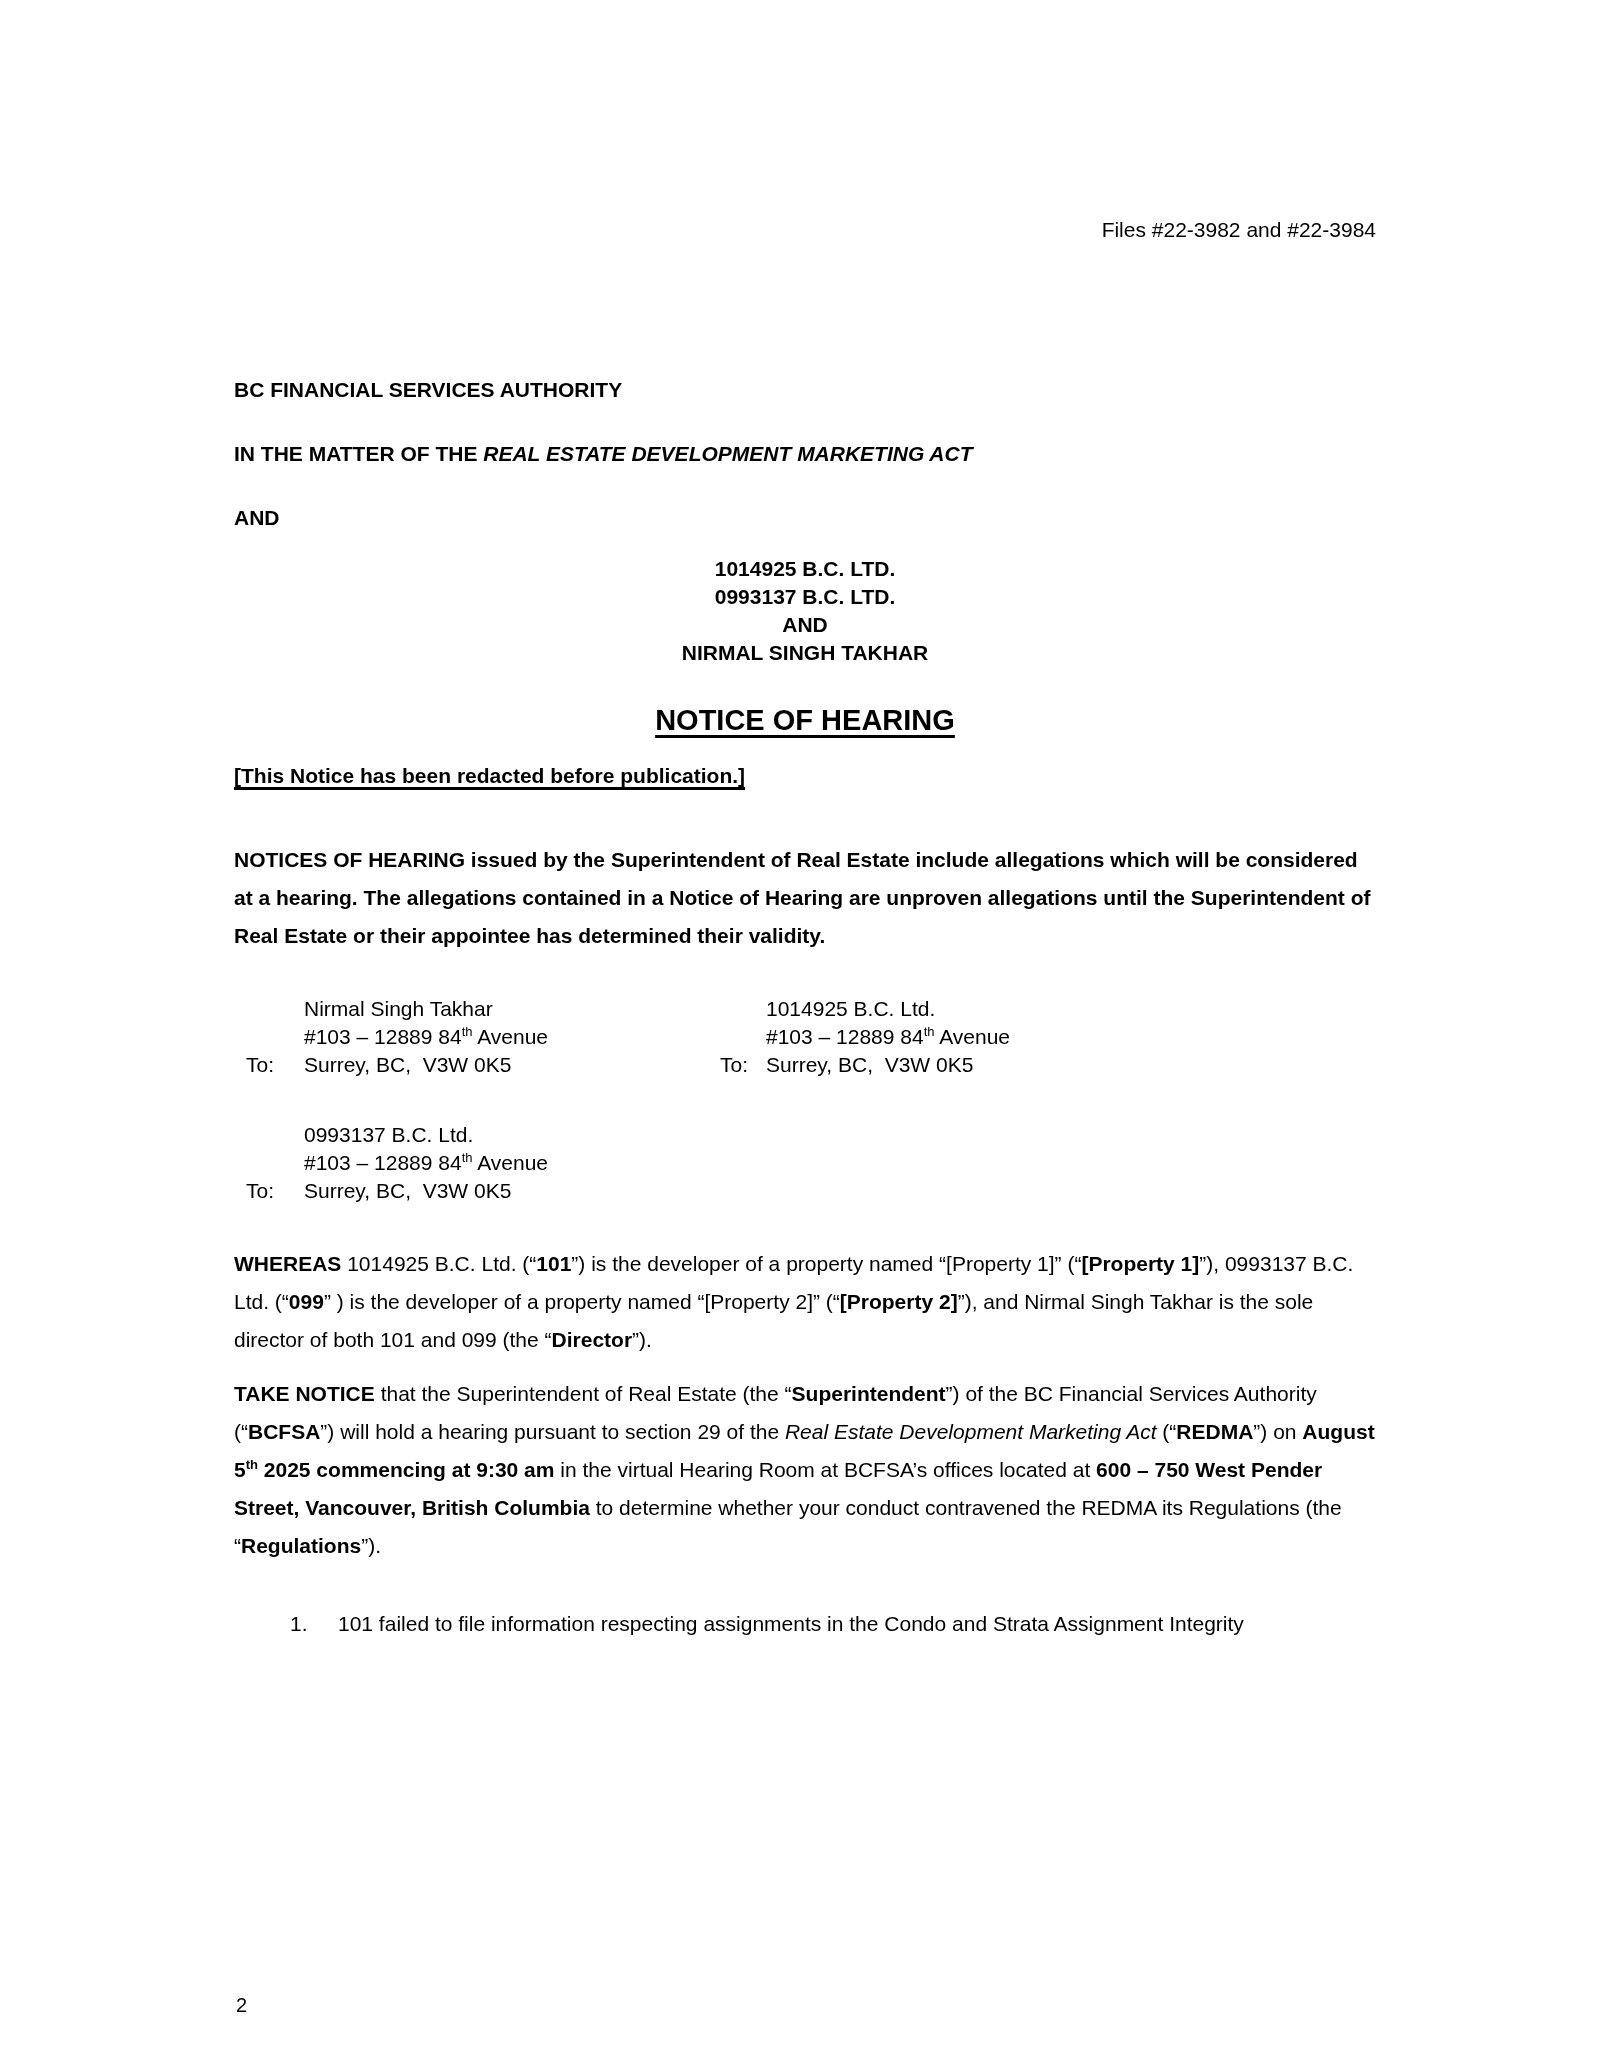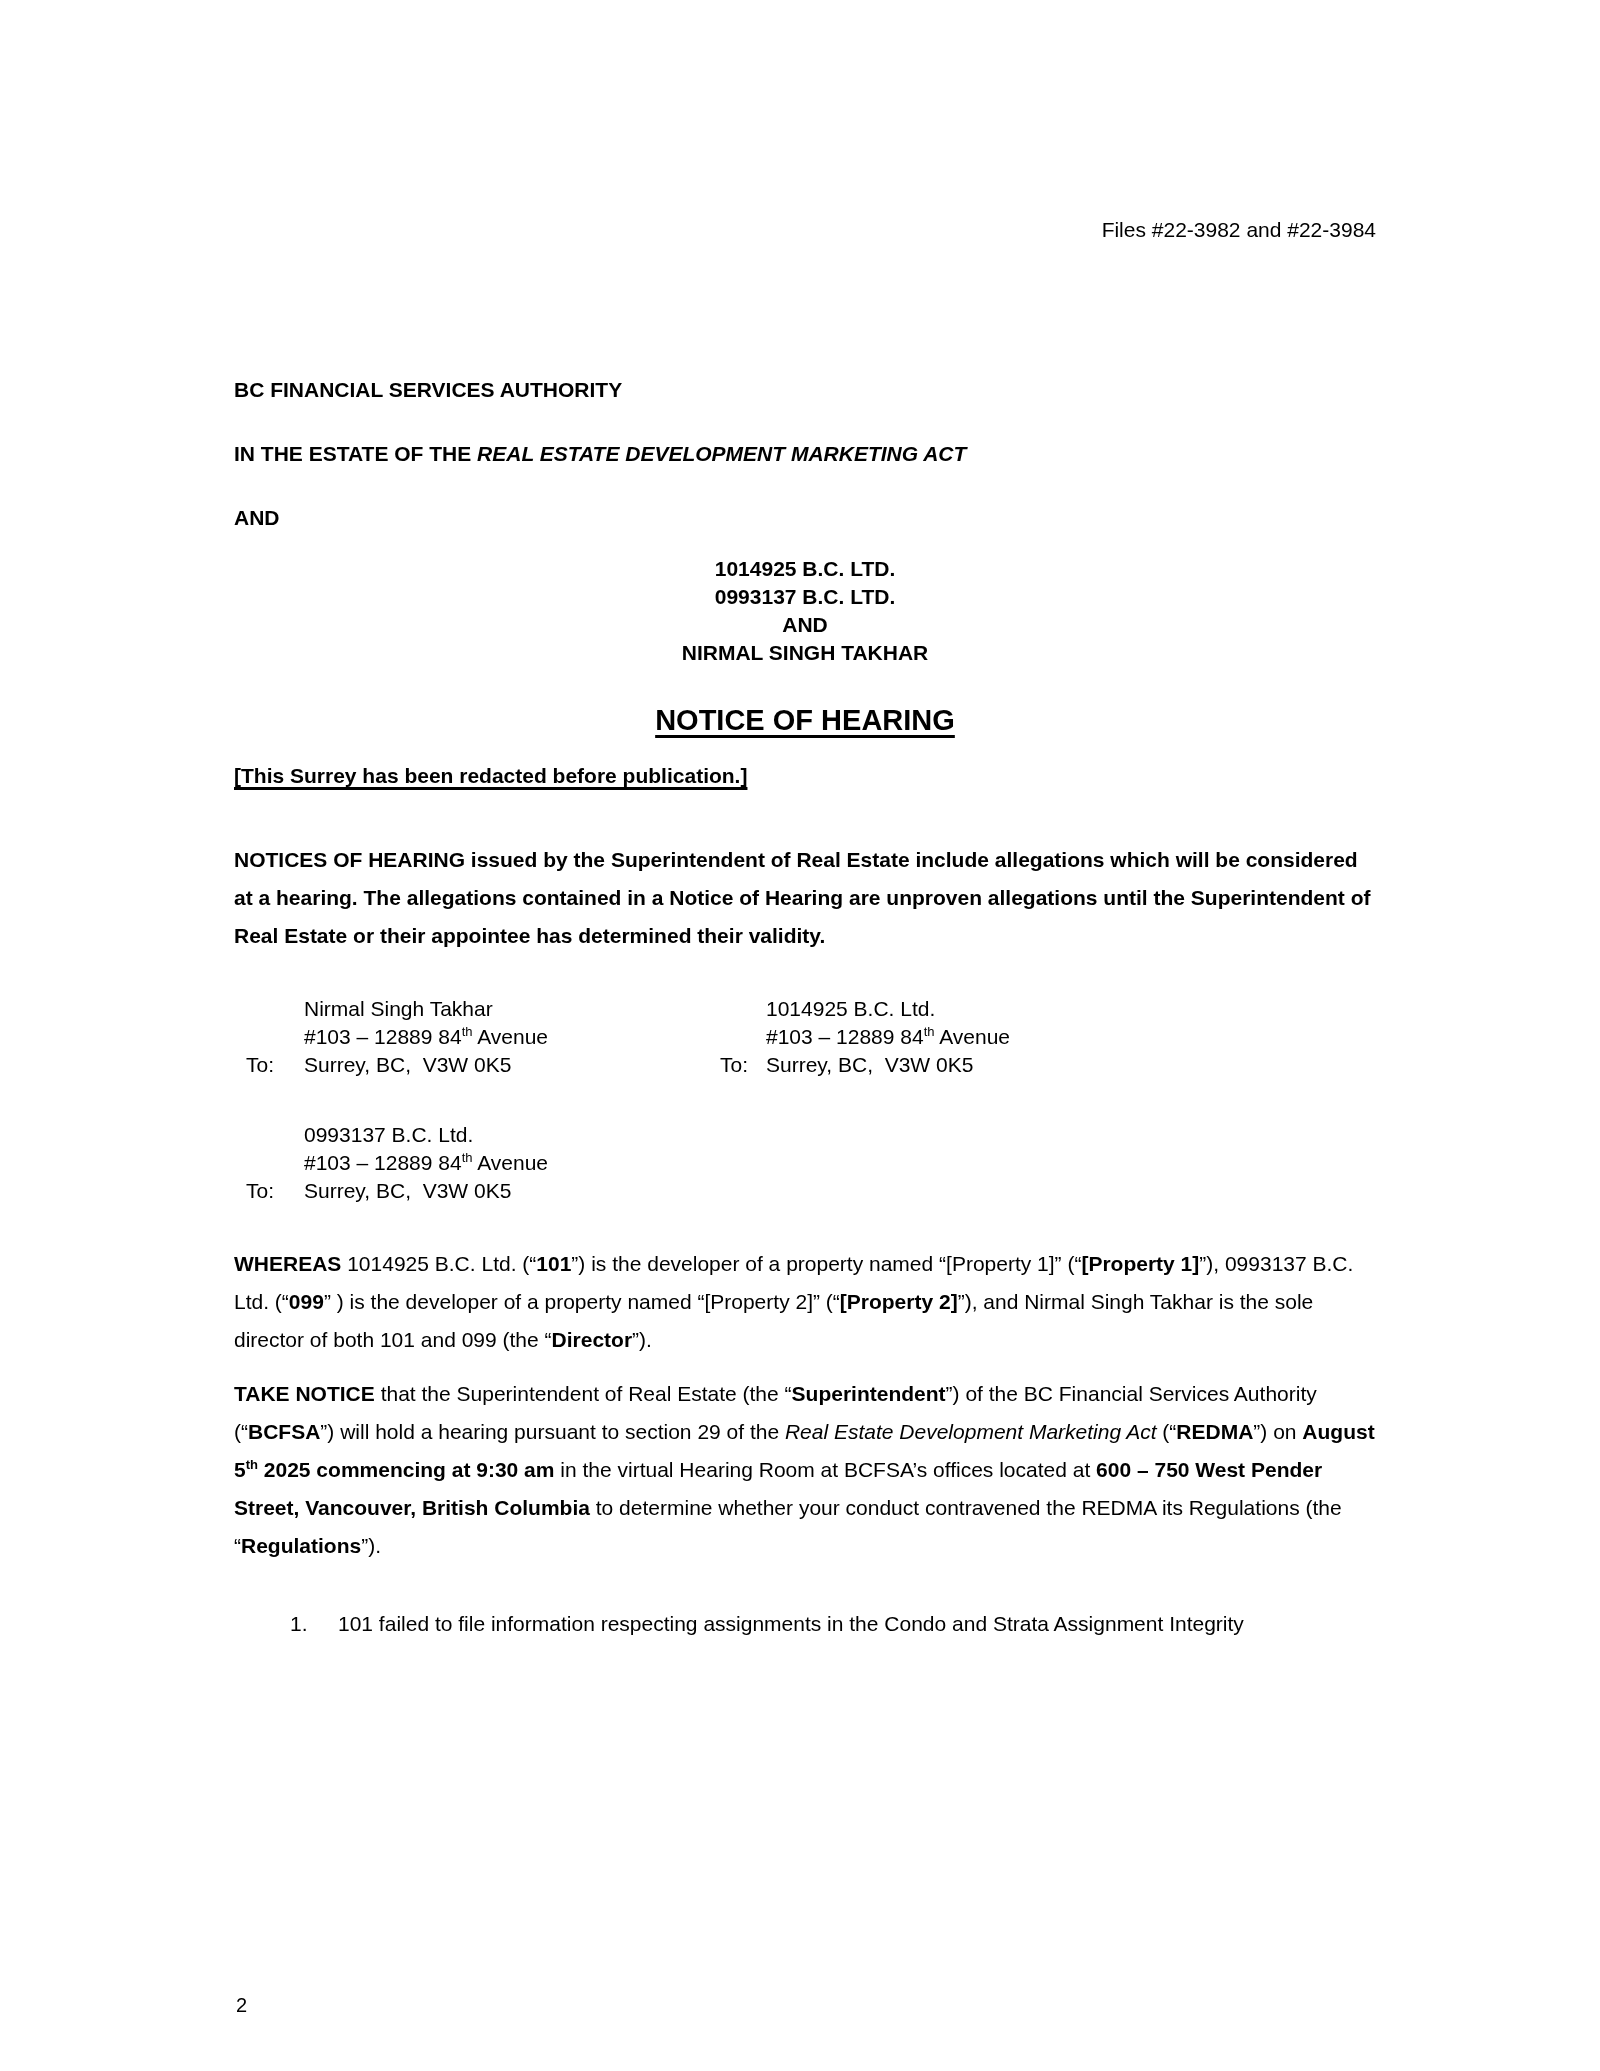--- a/index.html
+++ b/index.html
@@ -66,36 +66,36 @@
 </style>
 </head>
 <body>
 
 <div class="page">
 
   <p class="file-ref right">Files #22-3982 and #22-3984</p>
 
   <p class="heading-line center bold authority">BC FINANCIAL SERVICES AUTHORITY</p>
 
-  <p class="heading-line center matter"><span style="font-weight: bold;">IN THE ESTATE OF THE </span><span style="font-weight: bold; font-style: italic;">REAL ESTATE DEVELOPMENT MARKETING ACT</span></p>
+  <p class="heading-line center matter"><span style="font-weight: bold;">IN THE MATTER OF THE </span><span style="font-weight: bold; font-style: italic;">REAL ESTATE DEVELOPMENT MARKETING ACT</span></p>
 
 
   <p class="heading-line center bold and-sep">AND</p>
 
   <div class="parties">
     <p>1014925 B.C. LTD.</p>
     <p>0993137 B.C. LTD.</p>
     <p>AND</p>
     <p>NIRMAL SINGH TAKHAR</p>
   </div>
 
   <p class="notice-title">NOTICE OF HEARING</p>
 
 
-  <p class="heading-line center redaction">[This Surrey has been redacted before publication.]</p>
+  <p class="heading-line center redaction">[This Notice has been redacted before publication.]</p>
 
   <p class="para disclaimer">NOTICES OF HEARING issued by the Superintendent of Real Estate include allegations which will be considered at a hearing. The allegations contained in a Notice of Hearing are unproven allegations until the Superintendent of Real Estate or their appointee has determined their validity.</p>
 
   <div class="recipients-row recipients-row1">
     <div class="recipient rec-col1">
       <span class="to-label">To:</span>
       <div class="addr">
         <div>Nirmal Singh Takhar</div>
         <div><span>#103 – 12889 84</span><sup>th</sup><span> Avenue</span></div>
         <div>Surrey, BC,  V3W 0K5</div>

